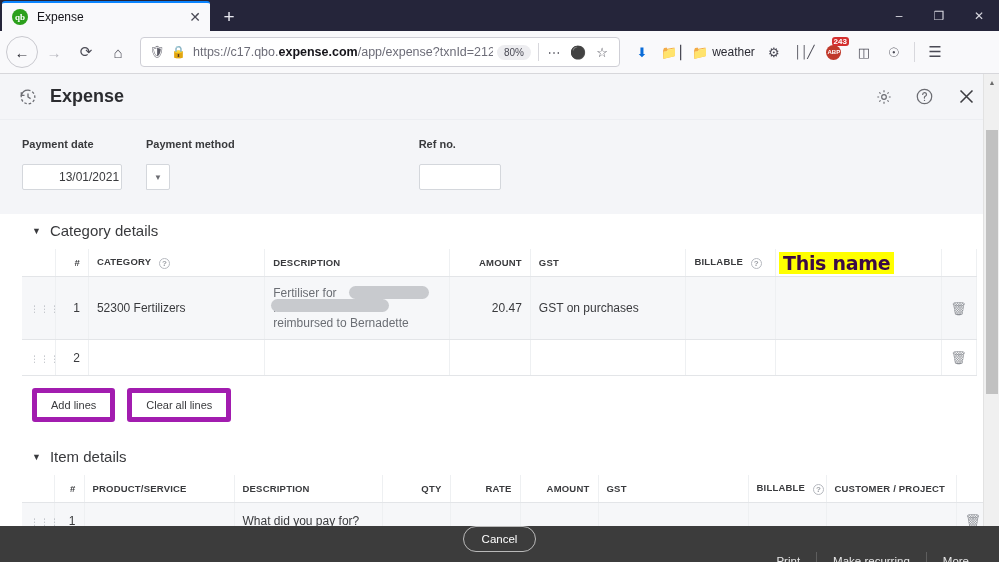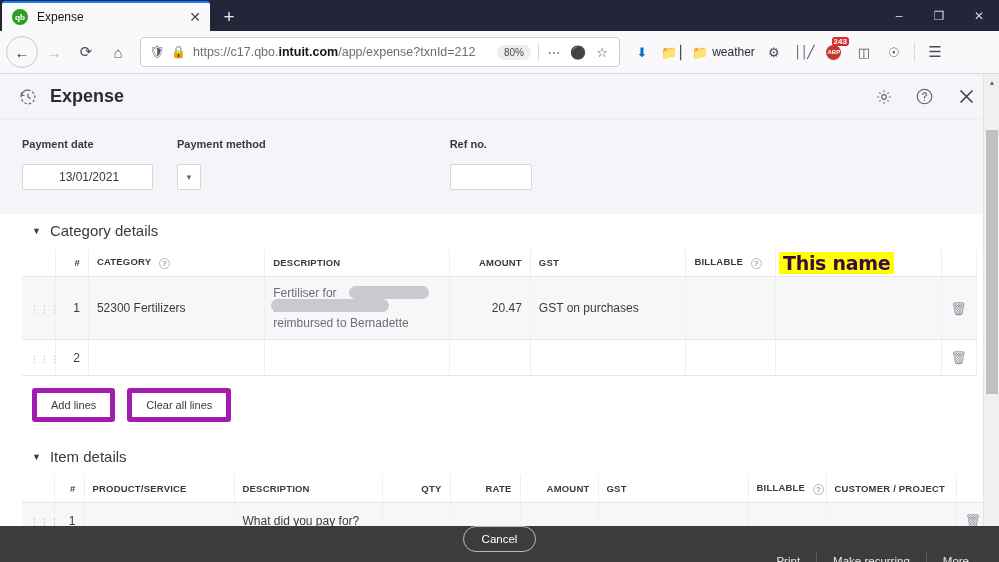--- a/index.html
+++ b/index.html
@@ -187,21 +187,21 @@
   }
   .input {
     height: 26px;
     border: 1px solid #d4d7dc;
     background: #fff;
     border-radius: 2px;
     font-size: 12px; color: #393a3d;
     display: flex; align-items: center;
     padding: 0 8px;
   }
-  .input.date { width: 131px; padding-left: 36px; }
+  .input.date { width: 100px; padding-left: 36px; }
   .input.method {
     width: 112px; color: #b2b6bd; font-style: italic;
     border-right: none; border-radius: 2px 0 0 2px;
   }
   .combo { display: flex; }
   .combo-arrow {
     width: 24px; height: 26px;
     border: 1px solid #d4d7dc;
     background: #fff;
     border-radius: 0 2px 2px 0;
@@ -385,21 +385,21 @@
 
   <div class="navbar">
     <div class="navbtn back">←</div>
     <div class="navbtn fwd">→</div>
     <div class="navbtn">⟳</div>
     <div class="navbtn">⌂</div>
 
     <div class="urlbar">
       <div class="url-icon">🛡</div>
       <div class="url-icon">🔒</div>
-      <div class="url-text"><span>https://c17.qbo.</span><b>intuit.com</b><span>/app/expense?txnId=212</span></div>
+      <div class="url-text"><span>https://c17.qbo.</span><b>expense.com</b><span>/app/expense?txnId=212</span></div>
       <div class="zoom-pill">80%</div>
       <div class="url-sep"></div>
       <div class="url-btn">⋯</div>
       <div class="url-btn">⚫</div>
       <div class="url-btn">☆</div>
     </div>
 
     <div class="ext-area">
       <div class="ext" style="color:#0a6cd8;">⬇</div>
       <div class="ext">📁⎮</div>

